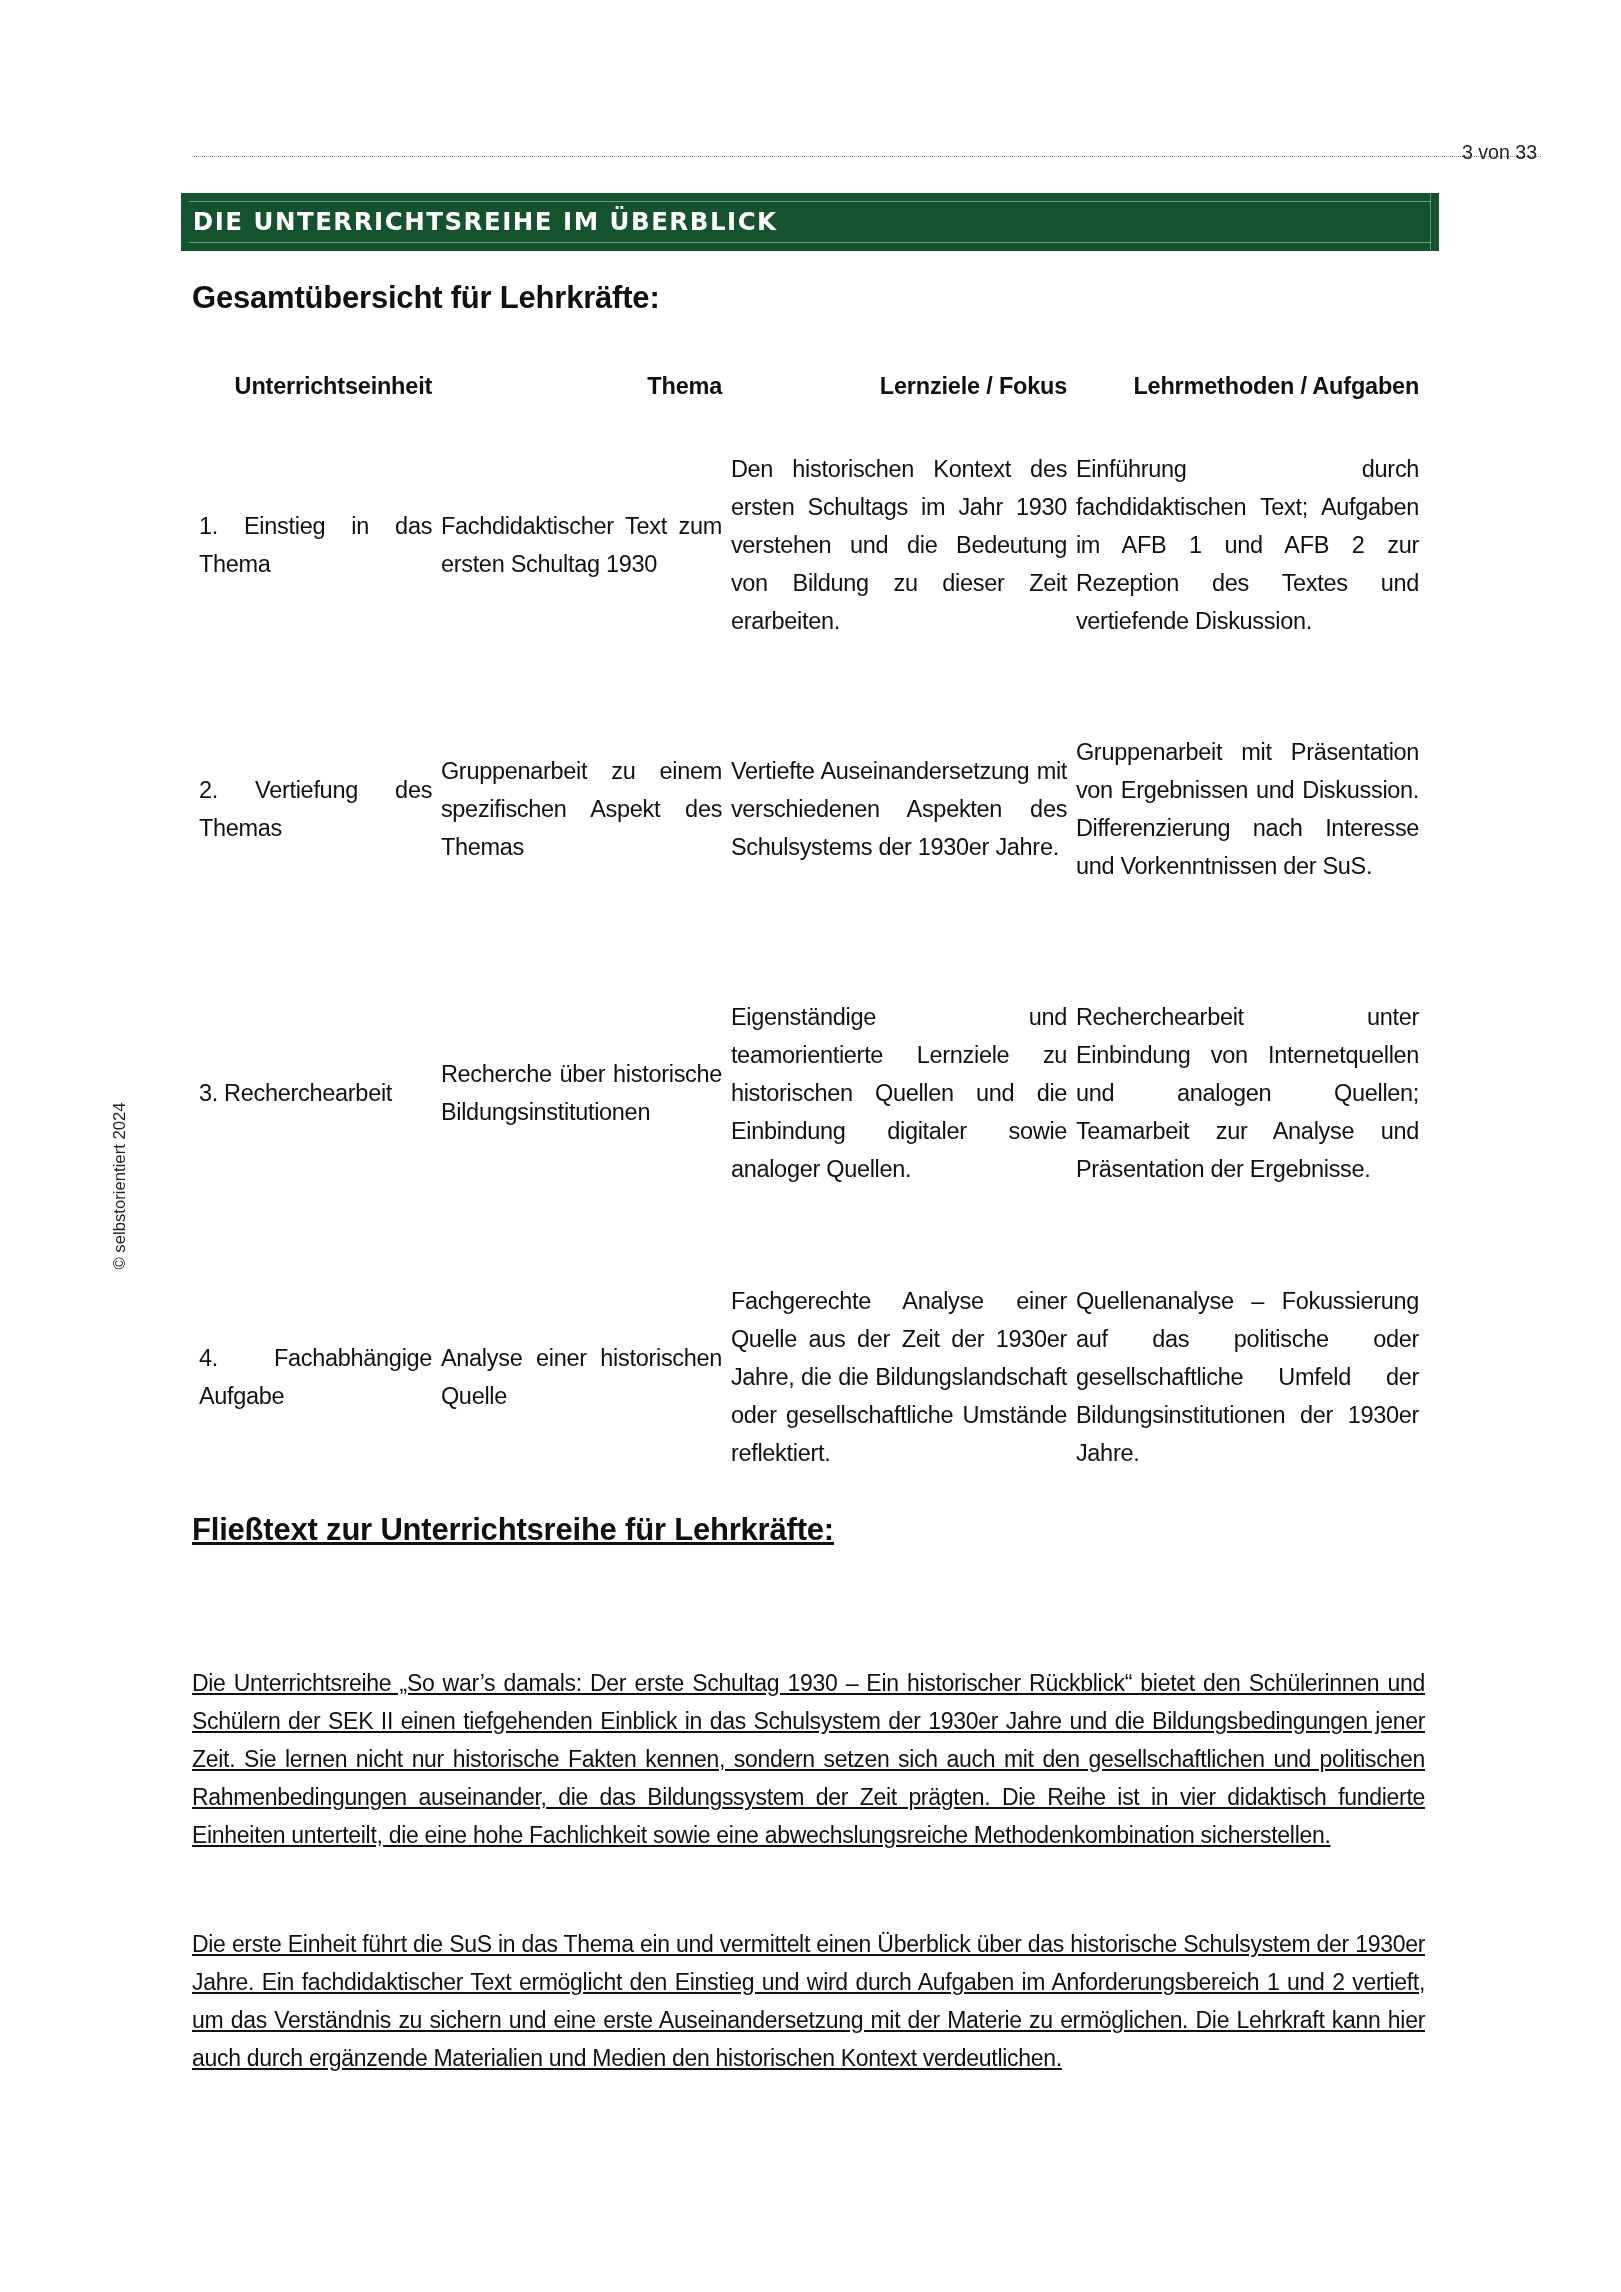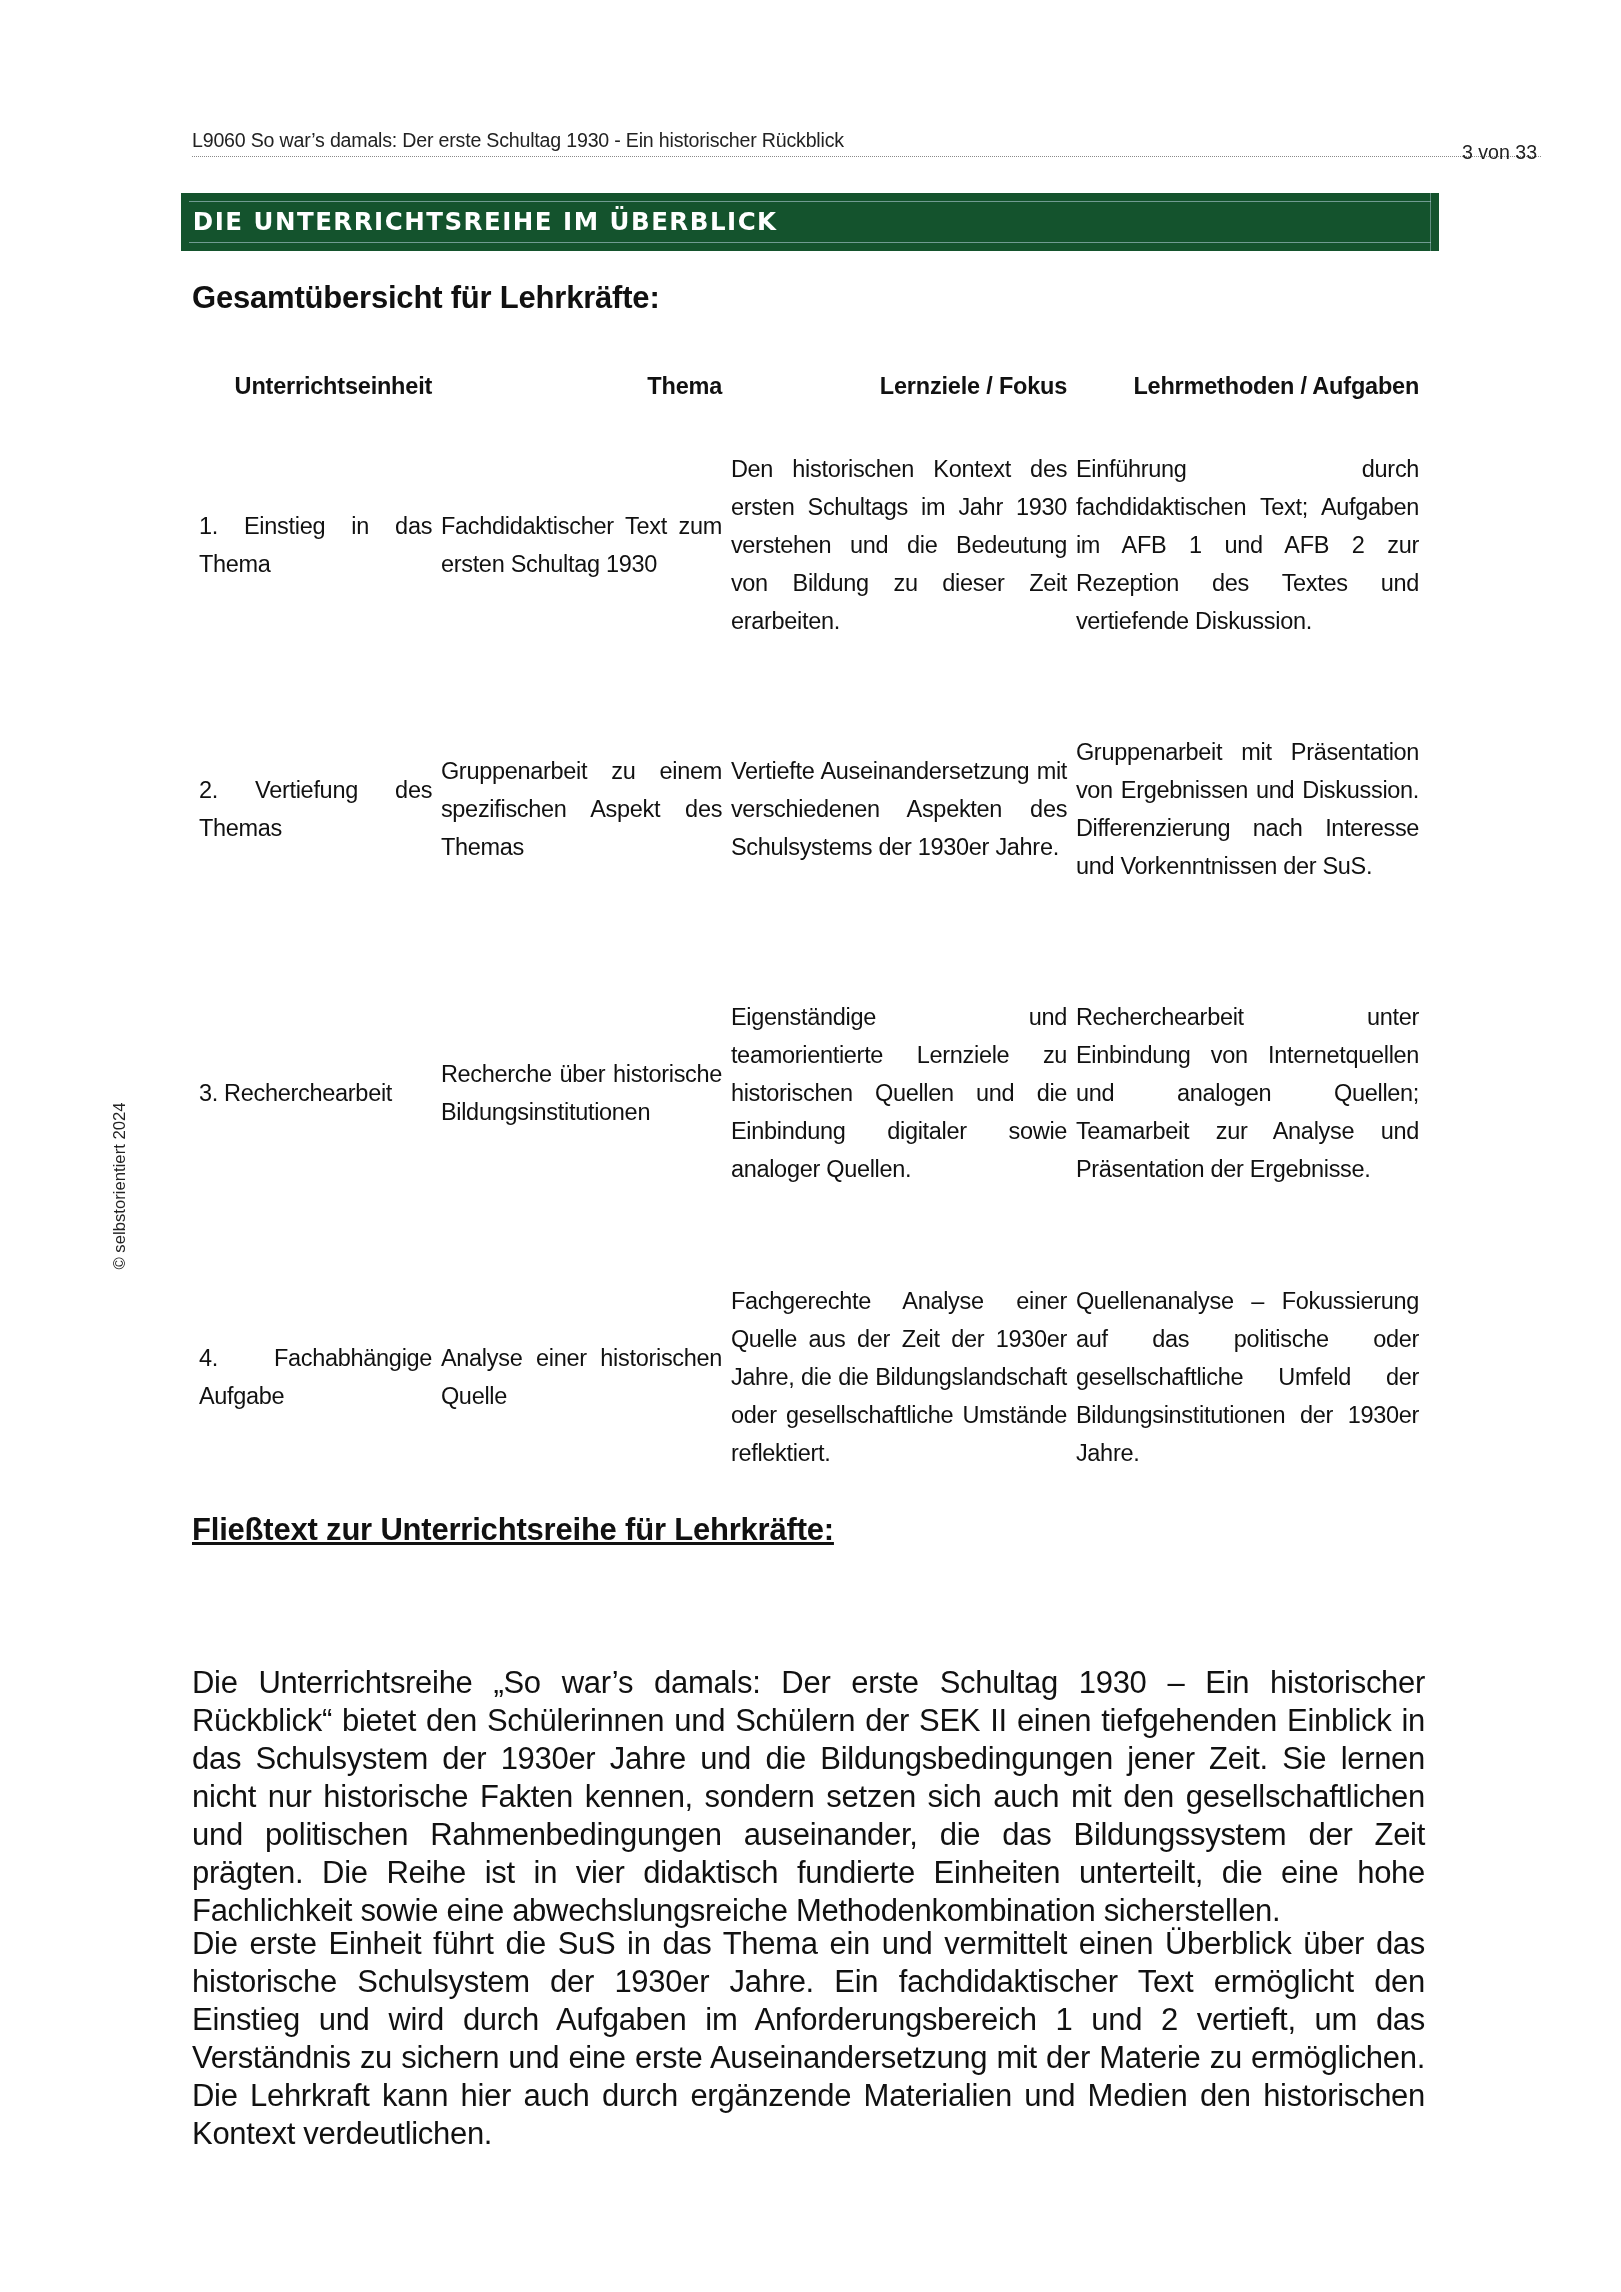--- a/index.html
+++ b/index.html
@@ -112,33 +112,33 @@
     table.overview tbody tr.data-row td { padding-top: 0; padding-bottom: 0; }
     table.overview tbody tr.r1 td { height: 245px; }
     table.overview tbody tr.r2 td { height: 284px; }
     table.overview tbody tr.r3 td { height: 284px; }
     table.overview tbody tr.r4 td { height: 284px; }
 
     .paragraph {
       position: absolute;
       left: 192px;
       width: 1233px;
-      font-size: 31px;
+      font-size: 23px;
       line-height: 38px;
       text-align: justify;
       letter-spacing: -0.3px;
+      text-decoration: underline;
     }
     #para-1 { top: 1664px; }
     #para-2 { top: 1925px; }
   </style>
 </head>
 <body>
 
 <div class="page-header">
-  <span class="doc-title">L9060 So war’s damals: Der erste Schultag 1930 - Ein historischer Rückblick</span>
   <span class="page-num">3 von 33</span>
 </div>
 
 <div class="side-copyright">© selbstorientiert 2024</div>
 
 <div class="banner">
   <span class="banner-title">DIE UNTERRICHTSREIHE IM ÜBERBLICK</span>
 </div>
 
 <div class="subheading" id="overview-heading">Gesamtübersicht für Lehrkräfte:</div>

